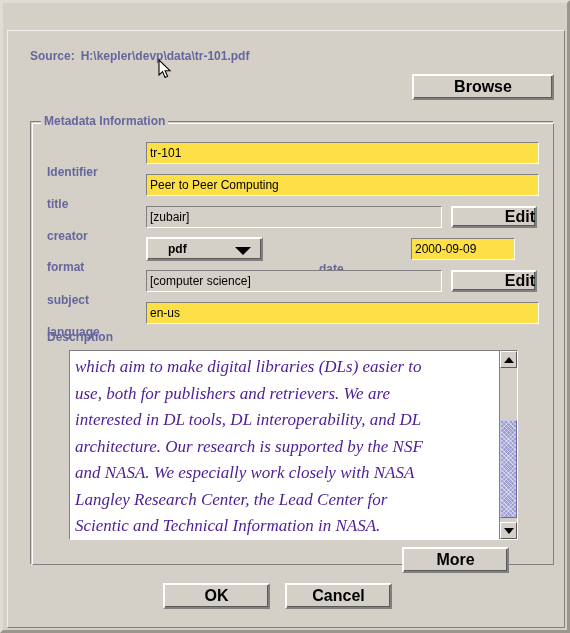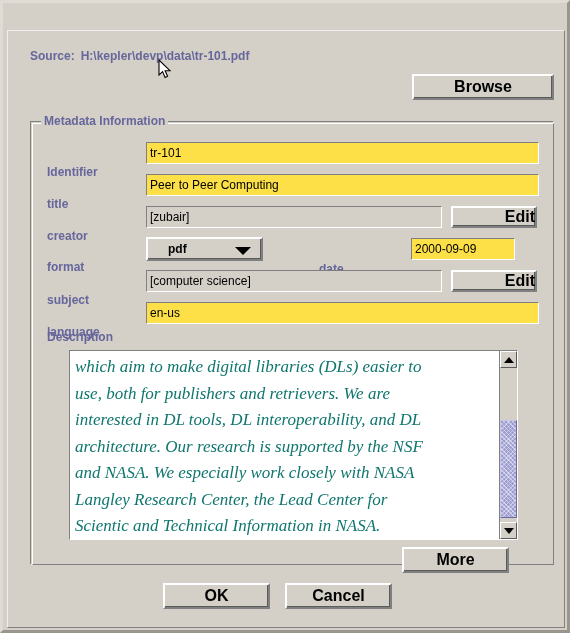--- a/index.html
+++ b/index.html
@@ -273,21 +273,21 @@
     background: #ffffff;
     display: flex;
   }
   #desc-text {
     flex: 1;
     padding: 3px 4px 0 5px;
     font-family: "Liberation Serif", serif;
     font-style: italic;
     font-size: 17px;
     line-height: 26.5px;
-    color: #0f766e;
+    color: #4c1d95;
     overflow: hidden;
     white-space: pre-line;
   }
 
   
   #scrollbar {
     width: 17px;
     background: #d4d0c8;
     border-left: 1px solid #808080;
     position: relative;

